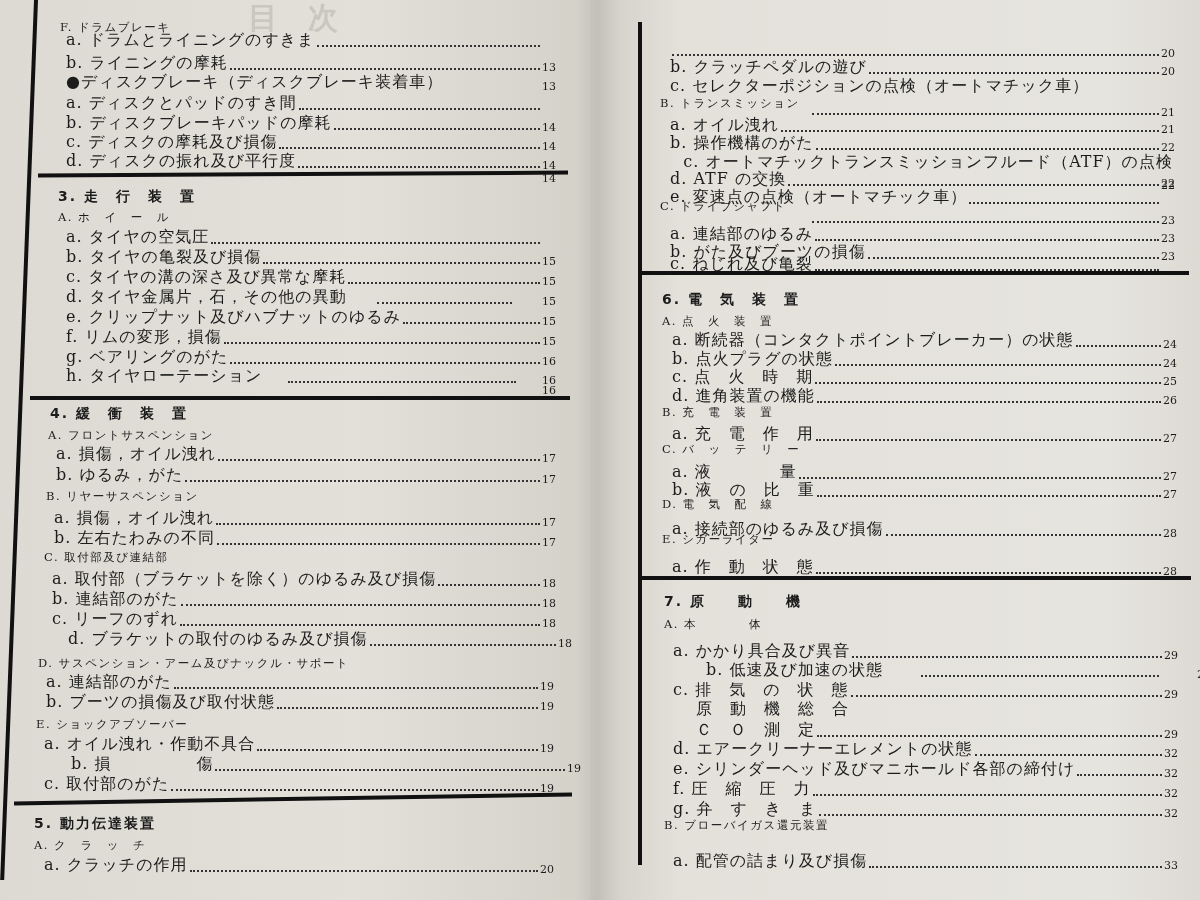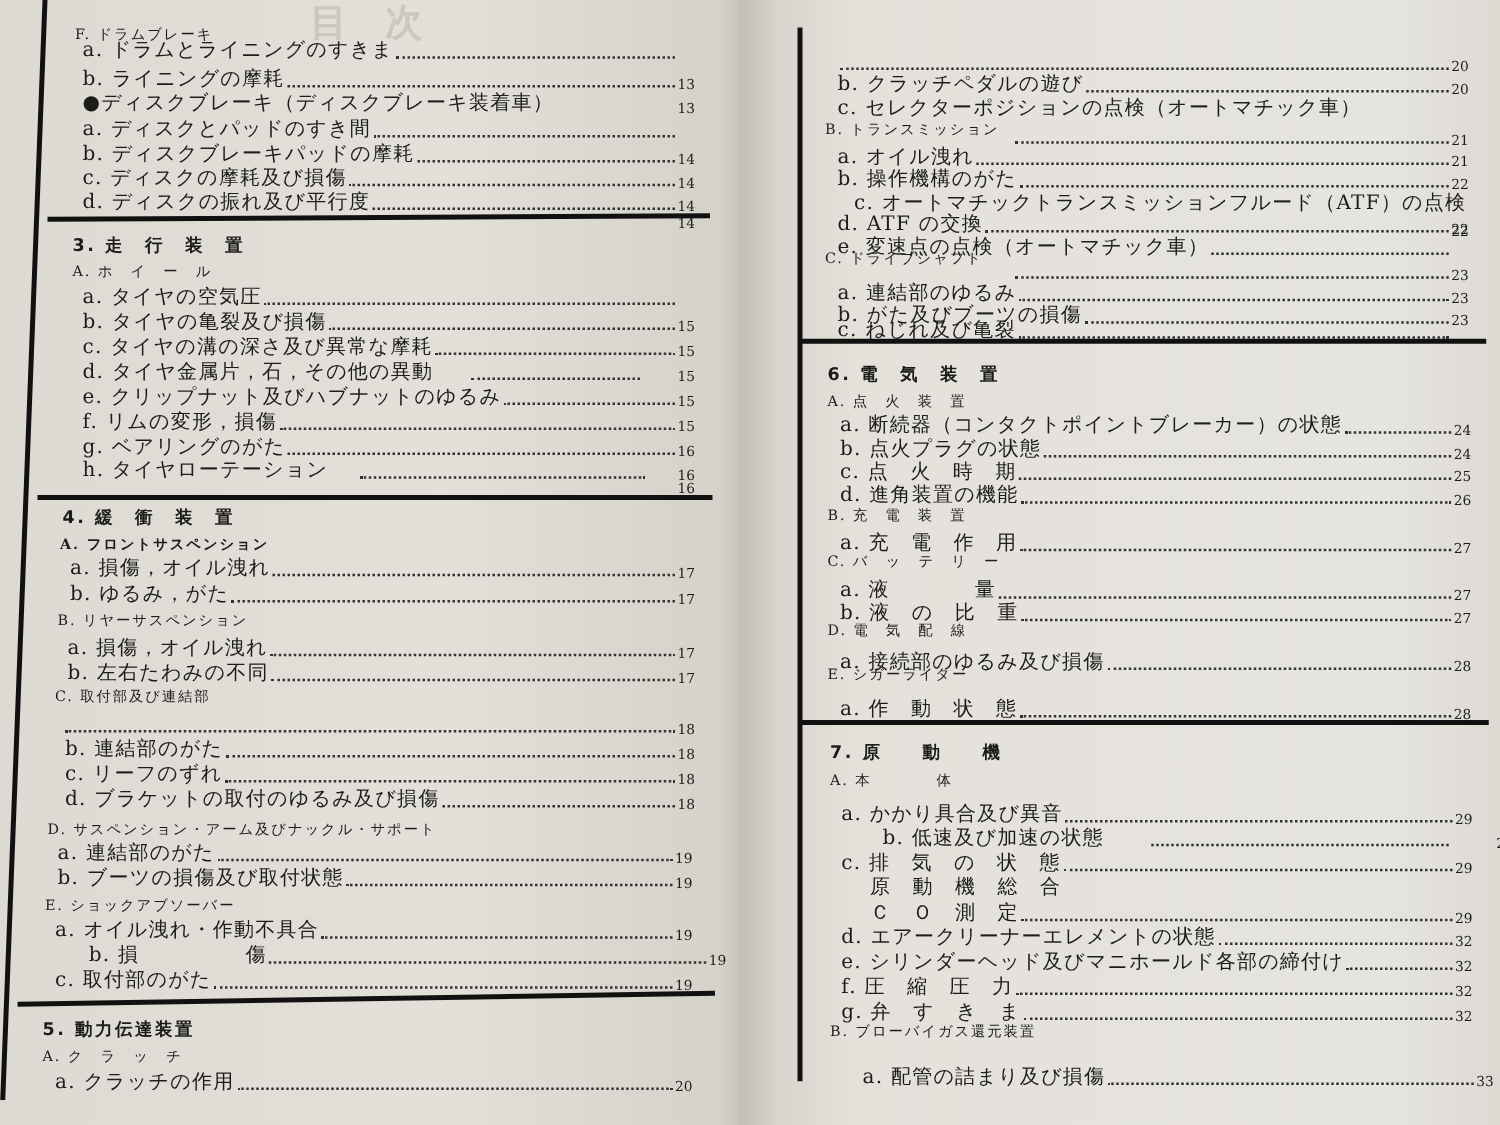--- a/index.html
+++ b/index.html
@@ -128,21 +128,21 @@
     <span class="dots"></span>
     <span class="page-no">16</span>
   </div>
 <div class="row" style="left:66px;top:377px;width:490px;">
     <span class="label"></span>
     <span style="flex:1"></span>
     <span class="page-no">16</span>
   </div>
 
 <div class="section-title" style="left:50px;top:405px;">4. 緩　衝　装　置</div>
-<div class="group" style="left:48px;top:428px;font-weight:bold;">A. フロントサスペンション</div>
+<div class="group" style="left:48px;top:428px;">A. フロントサスペンション</div>
 <div class="row" style="left:56px;top:445px;width:500px;">
     <span class="label">a. 損傷，オイル洩れ</span>
     <span class="dots"></span>
     <span class="page-no">17</span>
   </div>
 <div class="row" style="left:56px;top:466px;width:500px;">
     <span class="label">b. ゆるみ，がた</span>
     <span class="dots"></span>
     <span class="page-no">17</span>
   </div>
@@ -152,34 +152,35 @@
     <span class="dots"></span>
     <span class="page-no">17</span>
   </div>
 <div class="row" style="left:54px;top:529px;width:502px;">
     <span class="label">b. 左右たわみの不同</span>
     <span class="dots"></span>
     <span class="page-no">17</span>
   </div>
 <div class="group" style="left:44px;top:550px;">C. 取付部及び連結部</div>
 <div class="row" style="left:52px;top:570px;width:504px;">
+    <span class="label">a. 取付部（ブラケットを除く）のゆるみ及び損傷</span>
     <span class="dots"></span>
     <span class="page-no">18</span>
   </div>
 <div class="row" style="left:52px;top:590px;width:504px;">
     <span class="label">b. 連結部のがた</span>
     <span class="dots"></span>
     <span class="page-no">18</span>
   </div>
 <div class="row" style="left:52px;top:610px;width:504px;">
     <span class="label">c. リーフのずれ</span>
     <span class="dots"></span>
     <span class="page-no">18</span>
   </div>
-<div class="row" style="left:52px;top:630px;width:504px;">
+<div class="row" style="left:68px;top:630px;width:504px;">
     <span class="label">d. ブラケットの取付のゆるみ及び損傷</span>
     <span class="dots"></span>
     <span class="page-no">18</span>
   </div>
 <div class="group" style="left:38px;top:656px;">D. サスペンション・アーム及びナックル・サポート</div>
 <div class="row" style="left:46px;top:673px;width:508px;">
     <span class="label">a. 連結部のがた</span>
     <span class="dots"></span>
     <span class="page-no">19</span>
   </div>
@@ -374,17 +375,17 @@
     <span class="label">f. 圧　縮　圧　力</span>
     <span class="dots"></span>
     <span class="page-no">32</span>
   </div>
 <div class="row" style="left:673px;top:800px;width:505px;">
     <span class="label">g. 弁　す　き　ま</span>
     <span class="dots"></span>
     <span class="page-no">32</span>
   </div>
 <div class="group" style="left:664px;top:818px;">B. ブローバイガス還元装置</div>
-<div class="row" style="left:690px;top:852px;width:505px;">
+<div class="row" style="left:673px;top:852px;width:505px;">
     <span class="label">a. 配管の詰まり及び損傷</span>
     <span class="dots"></span>
     <span class="page-no">33</span>
   </div>
 
 </body></html>

